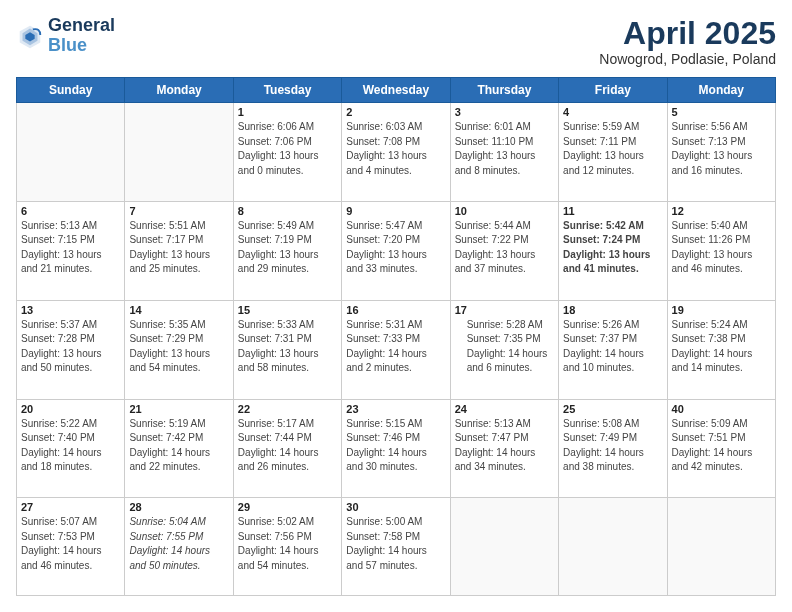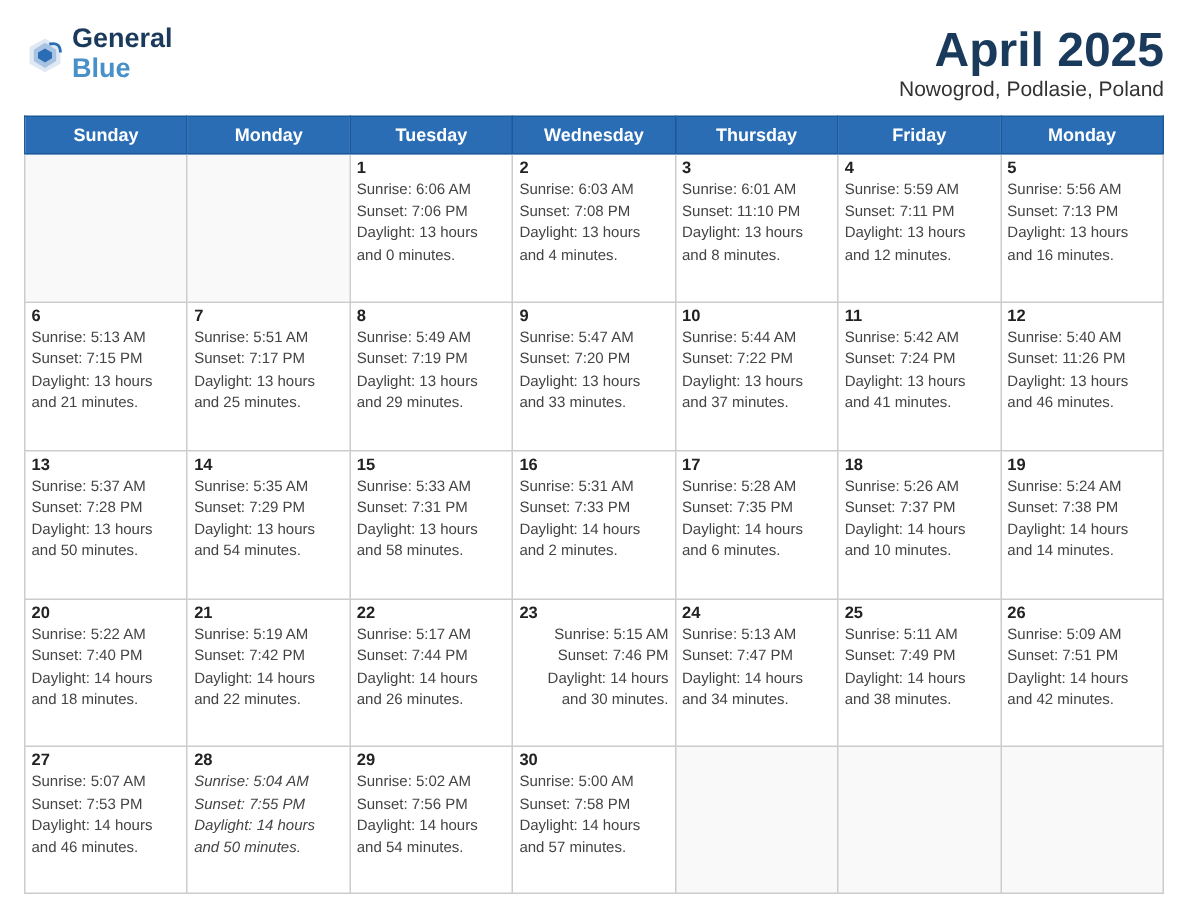--- a/index.html
+++ b/index.html
@@ -201,21 +201,21 @@
           </td>
           <td>
             <span class="day-num">10</span>
             <div class="day-info" style="white-space: pre-line;">Sunrise: 5:44 AM
 Sunset: 7:22 PM
 Daylight: 13 hours
 and 37 minutes.</div>
           </td>
           <td>
             <span class="day-num">11</span>
-            <div class="day-info" style="white-space: pre-line;">Sunrise: 5:42 AM
+            <div class="day-info" style="white-space: pre-line; font-weight: bold;">Sunrise: 5:42 AM
 Sunset: 7:24 PM
 Daylight: 13 hours
 and 41 minutes.</div>
           </td>
           <td>
             <span class="day-num">12</span>
             <div class="day-info" style="white-space: pre-line;">Sunrise: 5:40 AM
 Sunset: 11:26 PM
 Daylight: 13 hours
 and 46 minutes.</div>
@@ -245,21 +245,21 @@
           </td>
           <td>
             <span class="day-num">16</span>
             <div class="day-info" style="white-space: pre-line;">Sunrise: 5:31 AM
 Sunset: 7:33 PM
 Daylight: 14 hours
 and 2 minutes.</div>
           </td>
           <td>
             <span class="day-num">17</span>
-            <div class="day-info" style="white-space: pre-line;">Sunrise: 5:28 AM
+            <div class="day-info" style="white-space: pre-line; margin-left: 12px;">Sunrise: 5:28 AM
 Sunset: 7:35 PM
 Daylight: 14 hours
 and 6 minutes.</div>
           </td>
           <td>
             <span class="day-num">18</span>
             <div class="day-info" style="white-space: pre-line;">Sunrise: 5:26 AM
 Sunset: 7:37 PM
 Daylight: 14 hours
 and 10 minutes.</div>
@@ -289,41 +289,41 @@
           </td>
           <td>
             <span class="day-num">22</span>
             <div class="day-info" style="white-space: pre-line;">Sunrise: 5:17 AM
 Sunset: 7:44 PM
 Daylight: 14 hours
 and 26 minutes.</div>
           </td>
           <td>
             <span class="day-num">23</span>
-            <div class="day-info" style="white-space: pre-line; text-align: right;">Sunrise: 5:15 AM
+            <div class="day-info" style="white-space: pre-line;">Sunrise: 5:15 AM
 Sunset: 7:46 PM
 Daylight: 14 hours
 and 30 minutes.</div>
           </td>
           <td>
             <span class="day-num">24</span>
             <div class="day-info" style="white-space: pre-line;">Sunrise: 5:13 AM
 Sunset: 7:47 PM
 Daylight: 14 hours
 and 34 minutes.</div>
           </td>
           <td>
             <span class="day-num">25</span>
-            <div class="day-info" style="white-space: pre-line;">Sunrise: 5:11 AM
+            <div class="day-info" style="white-space: pre-line;">Sunrise: 5:08 AM
 Sunset: 7:49 PM
 Daylight: 14 hours
 and 38 minutes.</div>
           </td>
           <td>
-            <span class="day-num">26</span>
+            <span class="day-num">40</span>
             <div class="day-info" style="white-space: pre-line;">Sunrise: 5:09 AM
 Sunset: 7:51 PM
 Daylight: 14 hours
 and 42 minutes.</div>
           </td>
         </tr>
         <tr>
           <td>
             <span class="day-num">27</span>
             <div class="day-info" style="white-space: pre-line;">Sunrise: 5:07 AM

